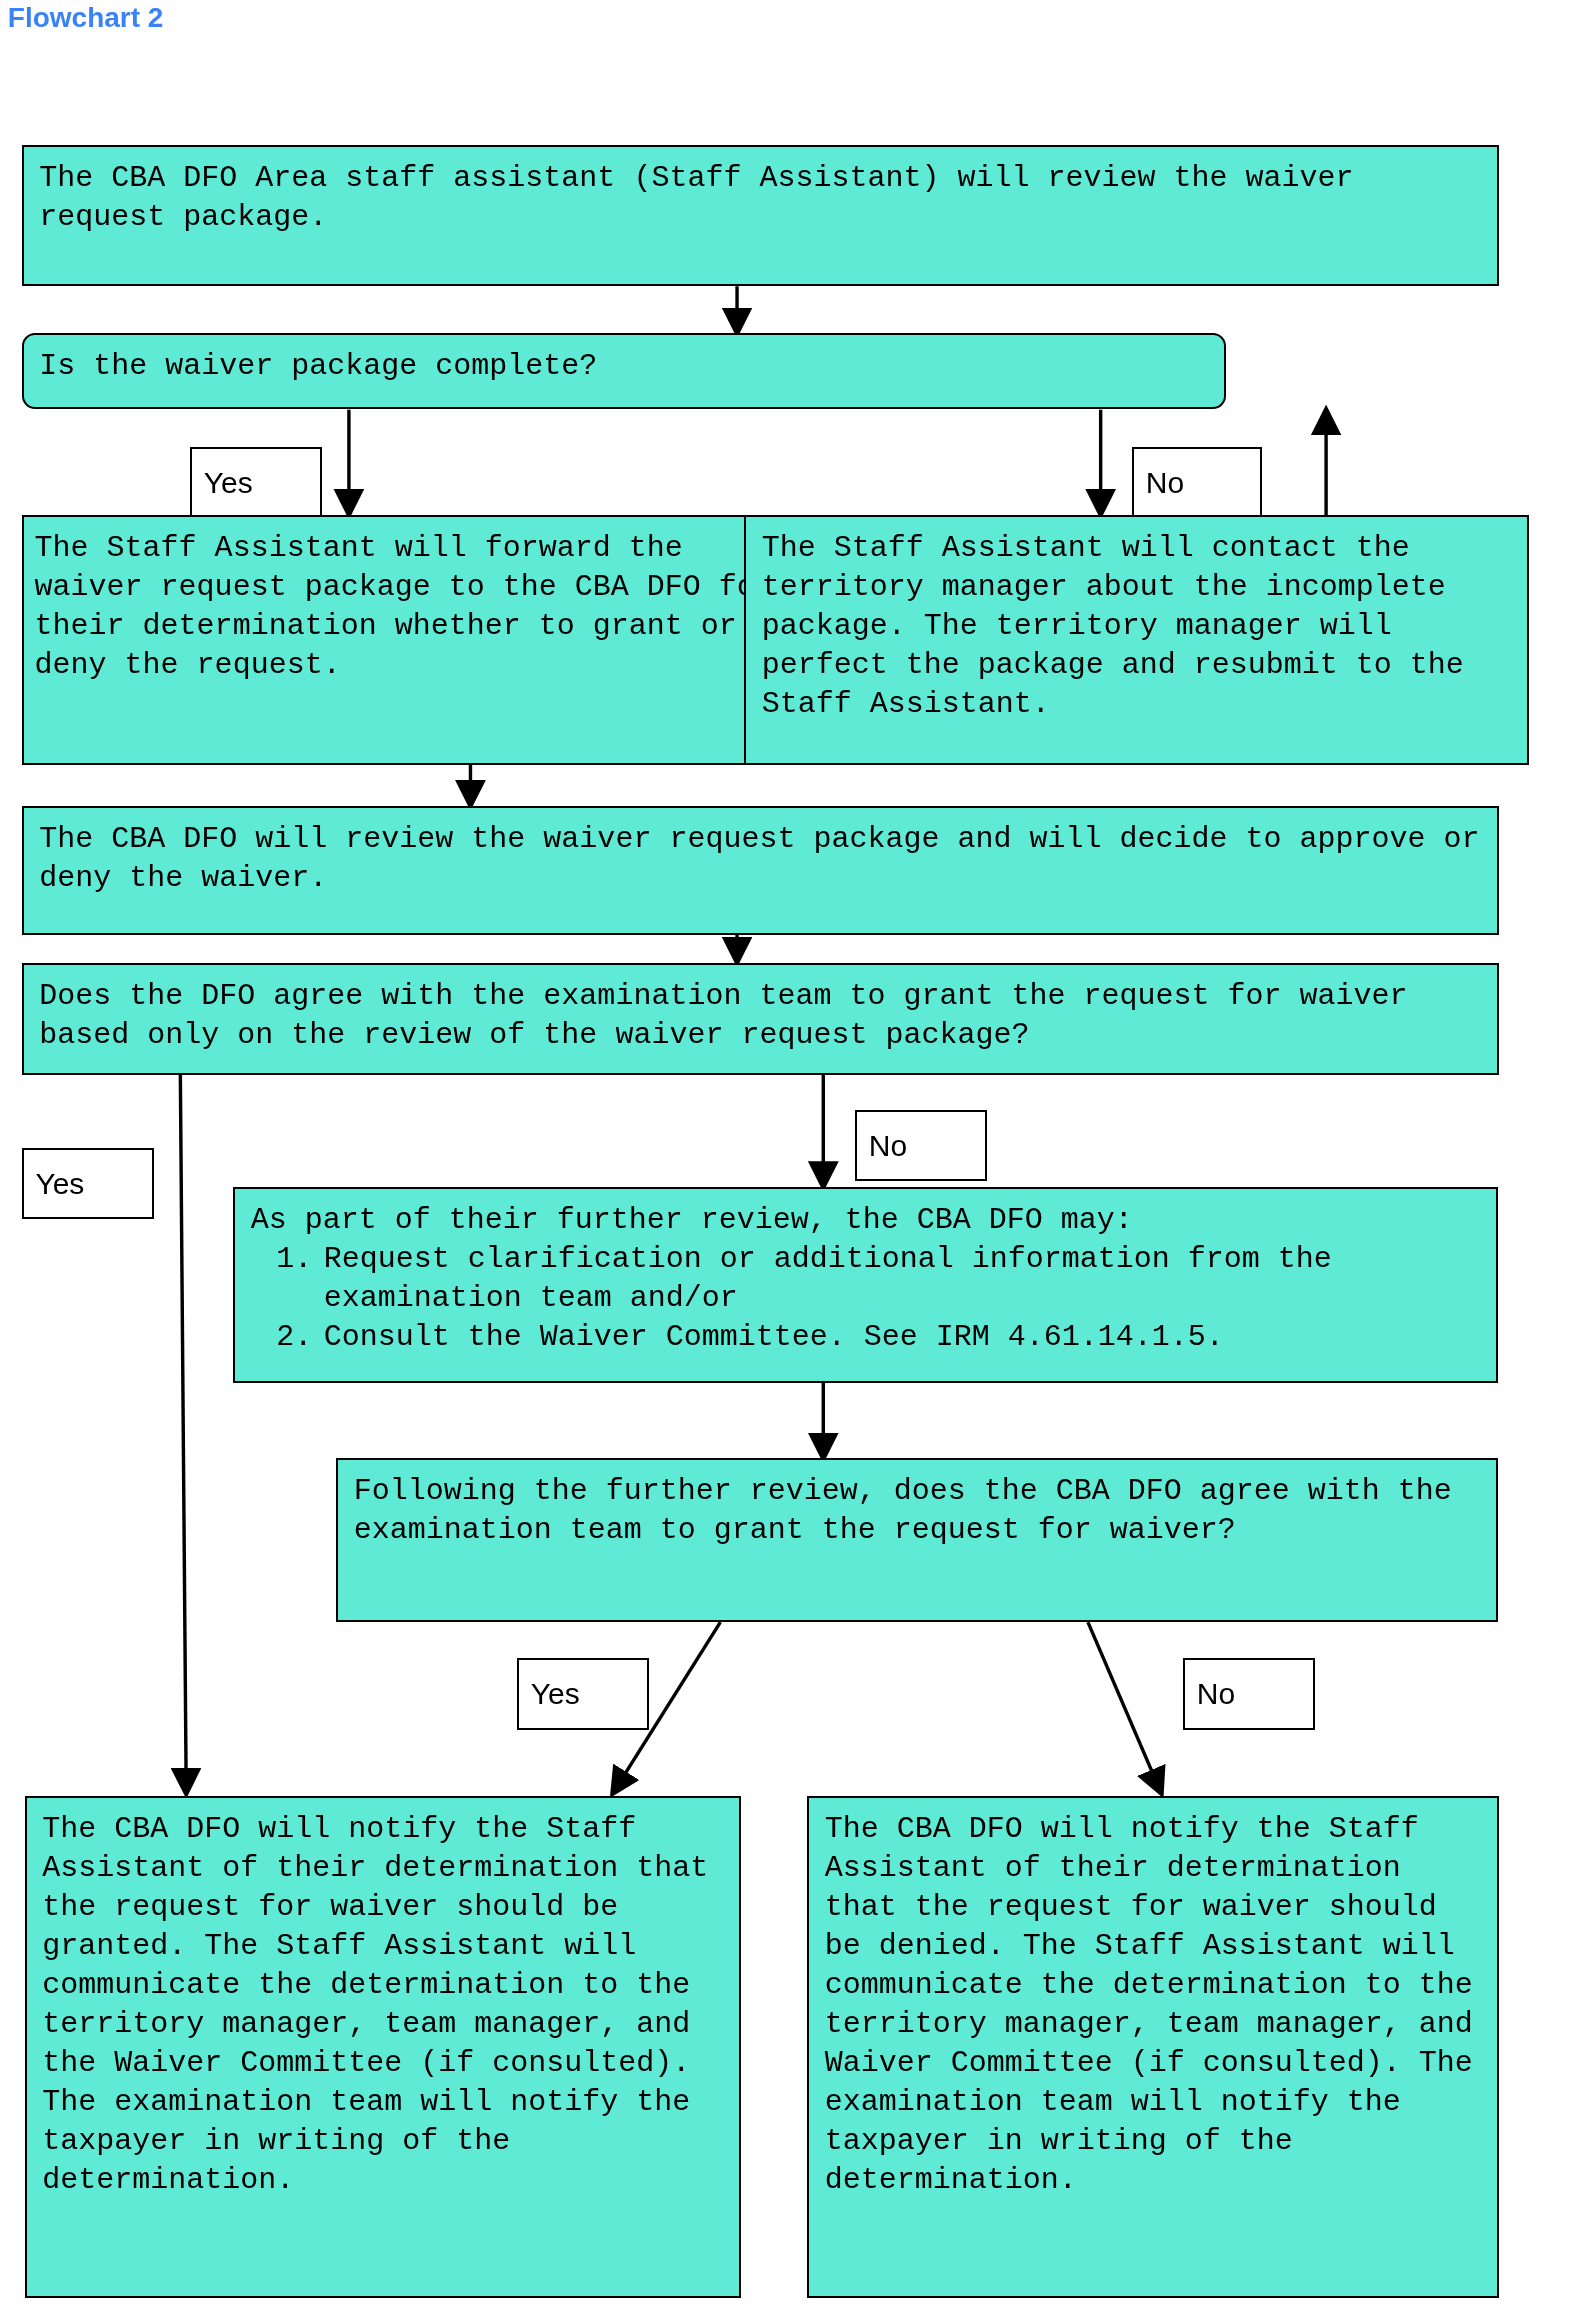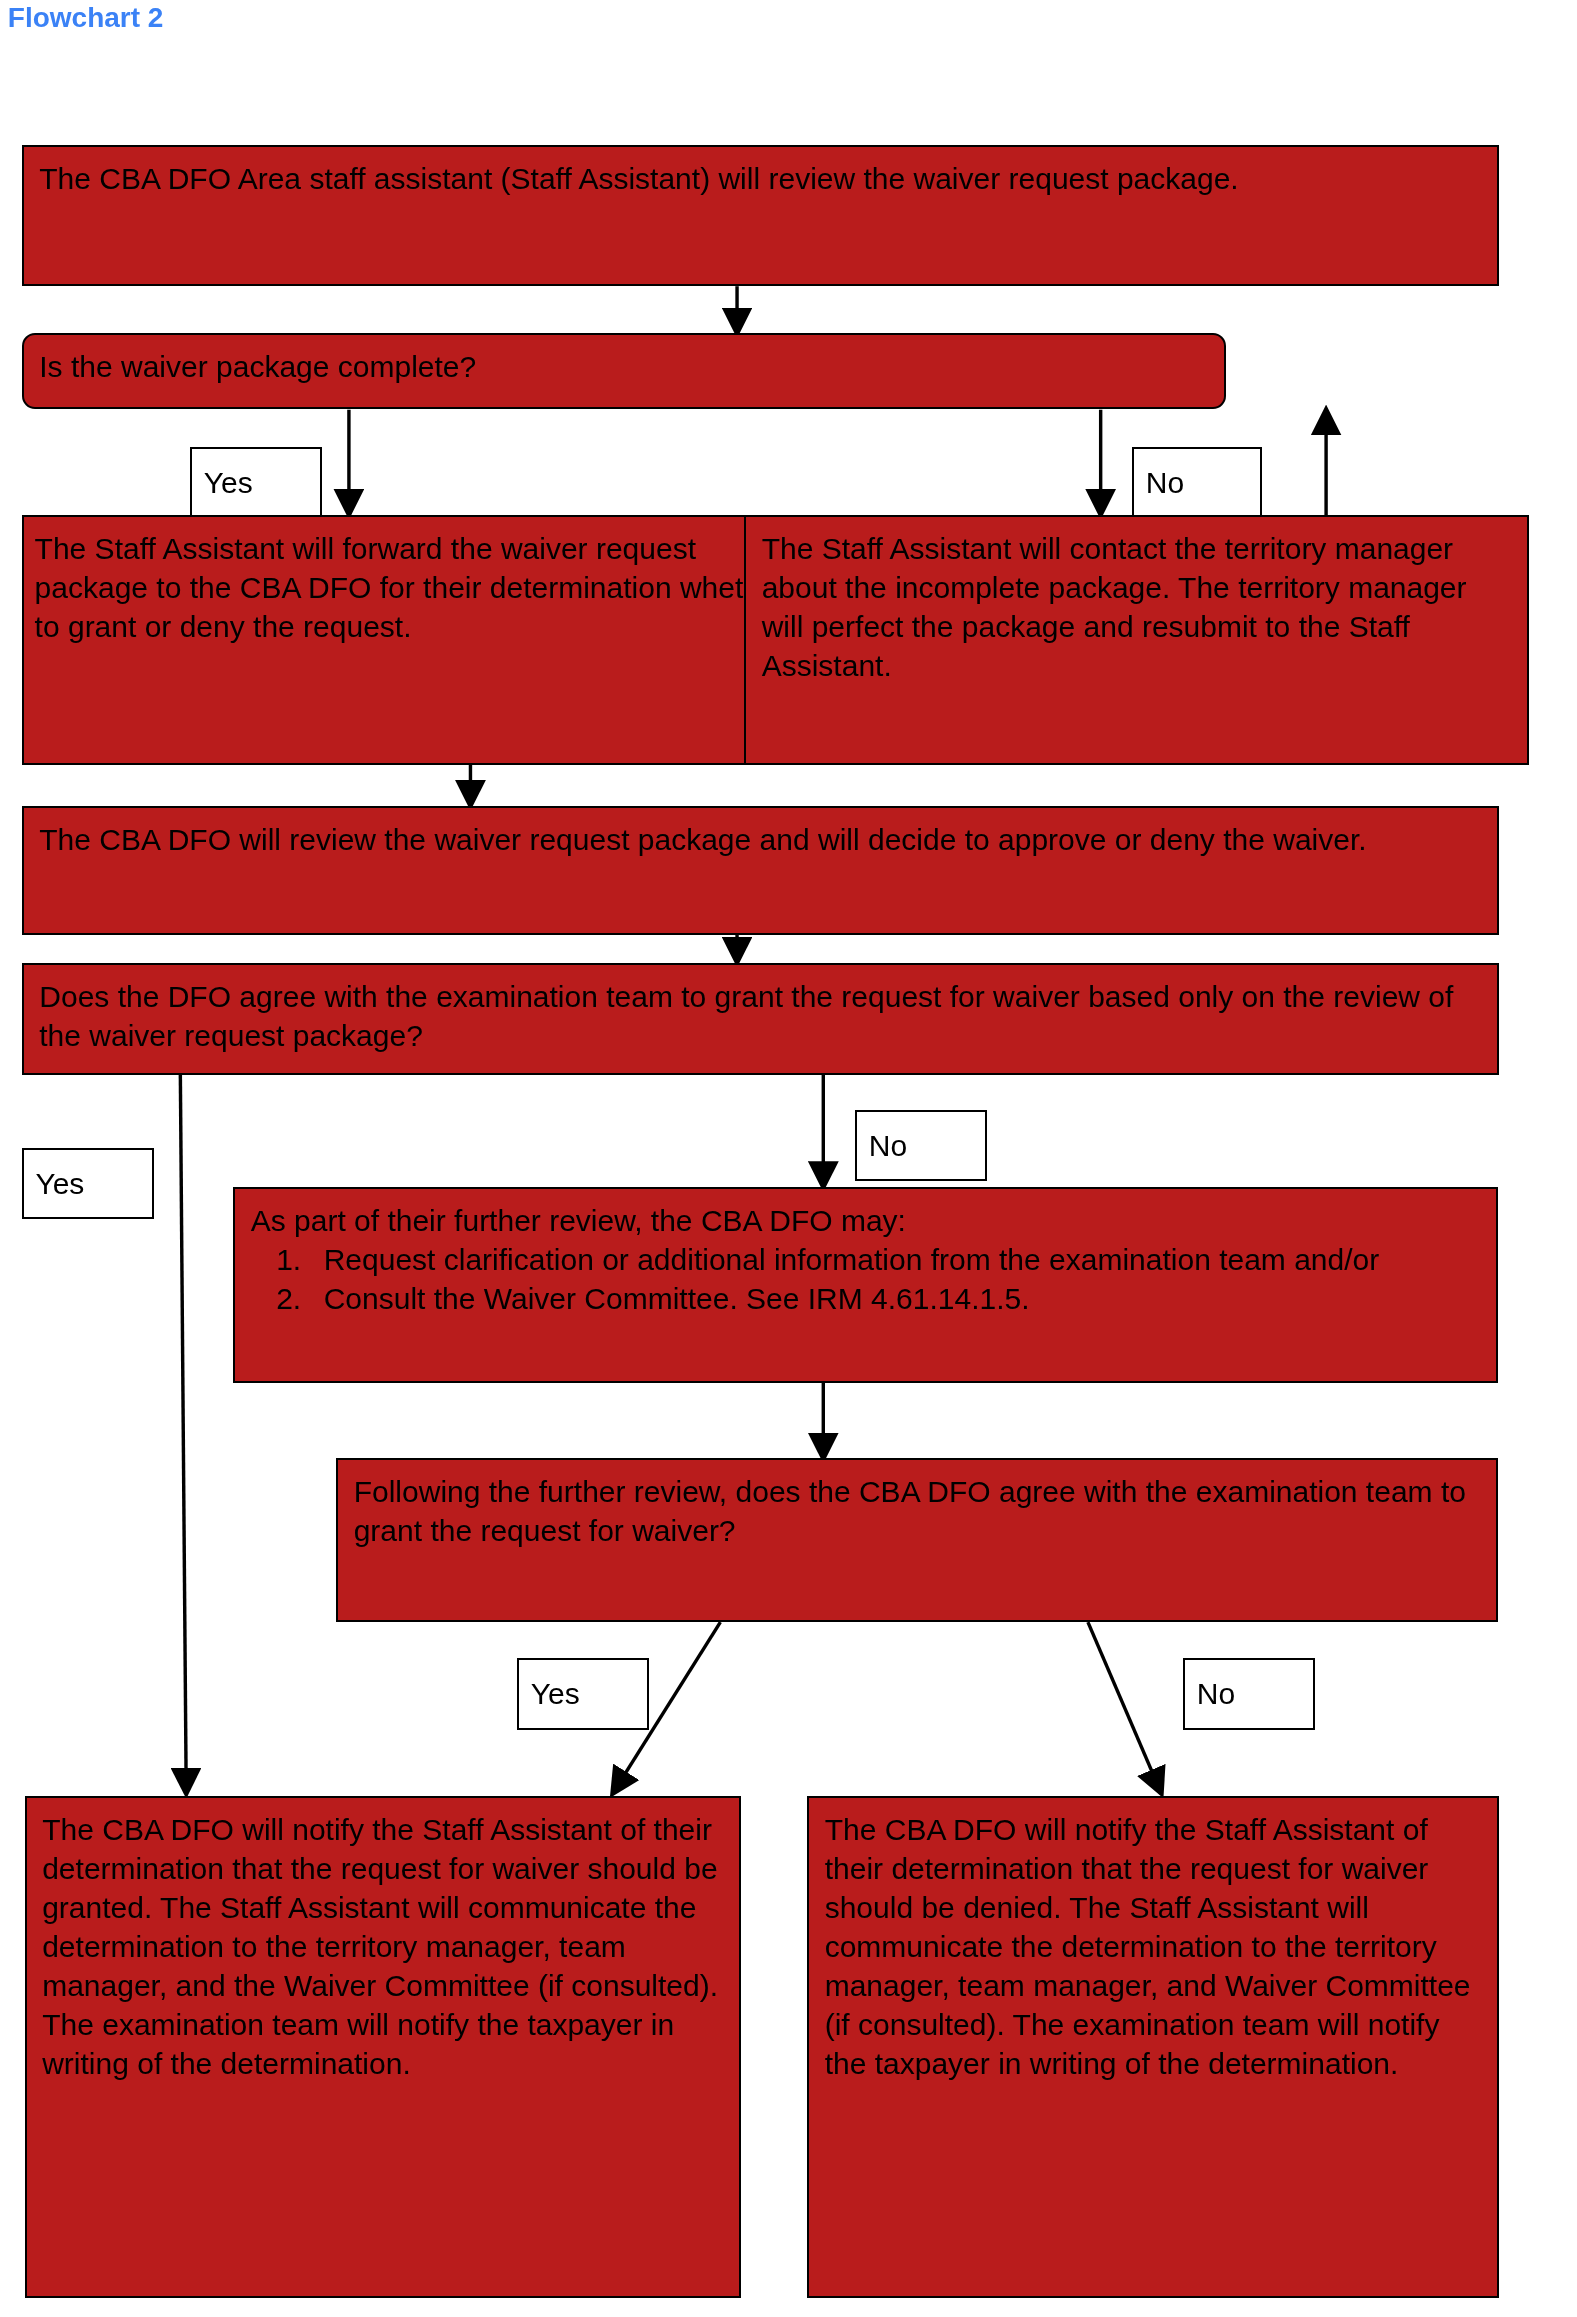--- a/index.html
+++ b/index.html
@@ -32,25 +32,26 @@
   }
   #chart-subtitle {
     left: 7.8px;
     top: 78px;
     font-size: 30px;
   }
   .node {
     position: absolute;
     box-sizing: border-box;
     border: 2.9px solid #000;
-    background: #b91c1c;
+    background: #5eead4;
     font-size: 30px;
     line-height: 1.30;
     padding: 11.8px 13.7px 9.8px 15.7px;
     color: #000;
+    font-family: Liberation Mono, monospace;
   }
   .node p {
     margin: 0;
   }
   .label-box {
     position: absolute;
     box-sizing: border-box;
     border: 2.9px solid #000;
     background: #fff;
     font-size: 30px;

